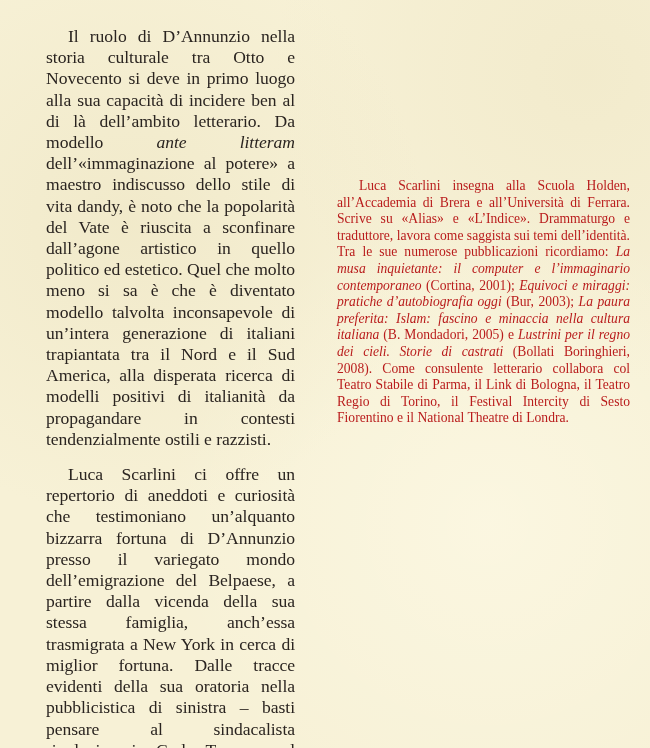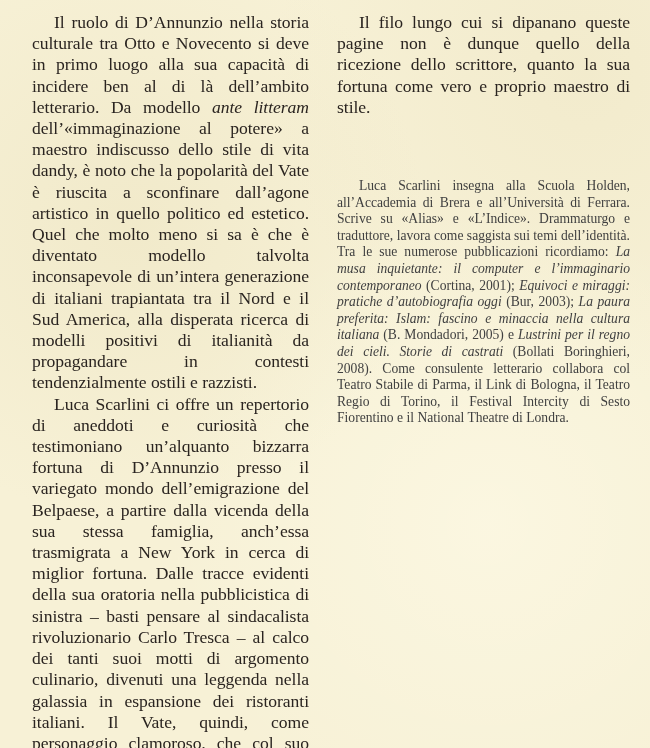--- a/index.html
+++ b/index.html
@@ -30,21 +30,21 @@
     }
     .col-left {
       left: 32px;
       width: 277px;
     }
     .col-right {
       left: 337px;
       width: 293px;
     }
     .main-p {
-      margin: 0;
+      margin: 14px;
       font-family: "Liberation Serif", "DejaVu Serif", serif;
       font-size: 17.6px;
       line-height: 21.2px;
       text-align: justify;
       text-indent: 22px;
       hyphens: manual;
       letter-spacing: -0.05px;
     }
     .main-p.first {
       text-indent: 22px;
@@ -53,35 +53,34 @@
       position: absolute;
       left: 337px;
       top: 178px;
       width: 293px;
       margin: 0;
       font-family: "Liberation Serif", "DejaVu Serif", serif;
       font-size: 13.6px;
       line-height: 16.6px;
       text-align: justify;
       text-indent: 22px;
-      color: #404040;
+      color: #b91c1c;
     }
     em {
       font-style: italic;
     }
   </style>
 </head>
 <body>
 
 <div class="page">
 
   <div class="col col-left">
     <p class="main-p first"><span>Il ruolo di D’Annunzio nella storia culturale tra Otto e Novecento si deve in primo luogo alla sua capacità di incidere ben al di là dell’ambito letterario. Da modello </span><em>ante litteram</em><span> dell’«immaginazione al potere» a maestro indiscusso dello stile di vita dandy, è noto che la popolarità del Vate è riuscita a sconfinare dall’agone artistico in quello politico ed estetico. Quel che molto meno si sa è che è diventato modello talvolta inconsapevole di un’intera generazione di italiani trapiantata tra il Nord e il Sud America, alla disperata ricerca di modelli positivi di italianità da propagandare in contesti tendenzialmente ostili e razzisti.</span></p>
     <p class="main-p">Luca Scarlini ci offre un repertorio di aneddoti e curiosità che testimoniano un’alquanto bizzarra fortuna di D’Annunzio presso il variegato mondo dell’emigrazione del Belpaese, a partire dalla vicenda della sua stessa famiglia, anch’essa trasmigrata a New York in cerca di miglior fortuna. Dalle tracce evidenti della sua oratoria nella pubblicistica di sinistra – basti pensare al sindacalista rivoluzionario Carlo Tresca – al calco dei tanti suoi motti di argomento culinario, divenuti una leggenda nella galassia in espansione dei ristoranti italiani. Il Vate, quindi, come personaggio clamoroso, che col suo vivere inimitabile fornisce un’immagine accattivante di un’Italia ben diversa da quel covo di mafiosi e accoltellatori che sanno di aglio – secondo uno</p>
   </div>
 
   <div class="col col-right">
-    <p class="main-p">Il filo lungo cui si dipanano queste pagine non è dunque quello della ricezione dello scrittore, quanto la sua fortuna come vero e proprio maestro di stile.</p>
   </div>
 
   <p class="bio"><span>Luca Scarlini insegna alla Scuola Holden, all’Accademia di Brera e all’Università di Ferrara. Scrive su «Alias» e «L’Indice». Drammaturgo e traduttore, lavora come saggista sui temi dell’identità. Tra le sue numerose pubblicazioni ricordiamo: </span><em>La musa inquietante: il computer e l’immaginario contemporaneo</em><span> (Cortina, 2001); </span><em>Equivoci e miraggi: pratiche d’autobiografia oggi</em><span> (Bur, 2003); </span><em>La paura preferita: Islam: fascino e minaccia nella cultura italiana</em><span> (B. Mondadori, 2005) e </span><em>Lustrini per il regno dei cieli. Storie di castrati</em><span> (Bollati Boringhieri, 2008). Come consulente letterario collabora col Teatro Stabile di Parma, il Link di Bologna, il Teatro Regio di Torino, il Festival Intercity di Sesto Fiorentino e il National Theatre di Londra.</span></p>
 
 </div>
 
 </body></html>

